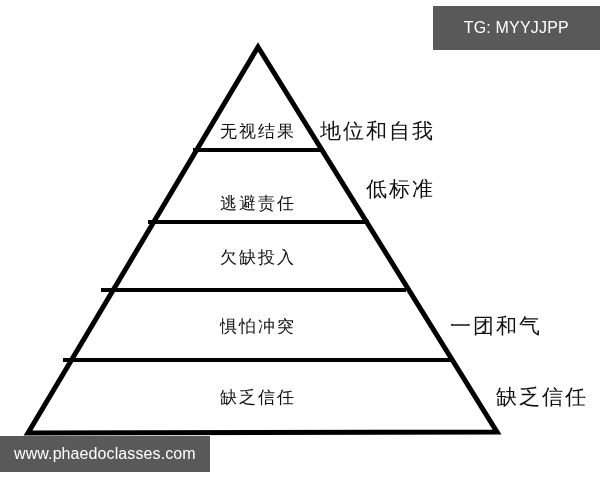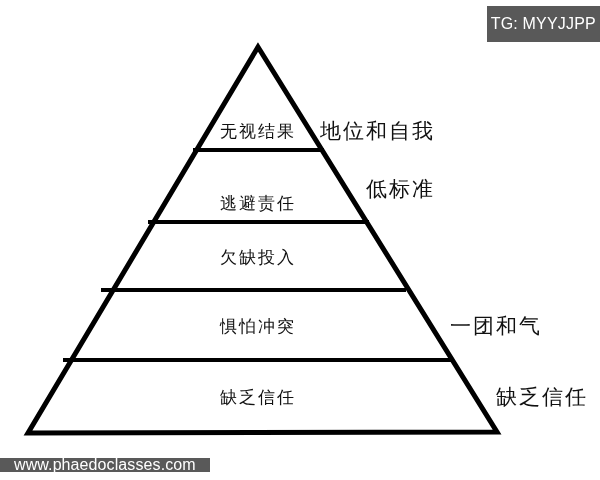--- a/index.html
+++ b/index.html
@@ -77,31 +77,31 @@
     color: #ffffff;
     font-family: "Liberation Sans", sans-serif;
     display: flex;
     align-items: center;
     justify-content: center;
   }
 
   #tg-badge {
     right: 0px;
     top: 6px;
-    height: 36px;
-    padding: 0 4px;
+    height: 44px;
+    padding: 0 31px;
     font-size: 16px;
     letter-spacing: 0.2px;
   }
 
   #watermark-badge {
     left: 0px;
     bottom: 8px;
-    height: 14px;
-    padding: 0 14px;
+    height: 20px;
+    padding: 8px 14px;
     font-size: 16px;
     letter-spacing: 0.1px;
   }
 </style>
 </head>
 <body>
 
 <div id="stage">
 
   <svg id="pyramid-svg" viewBox="0 0 600 480">

